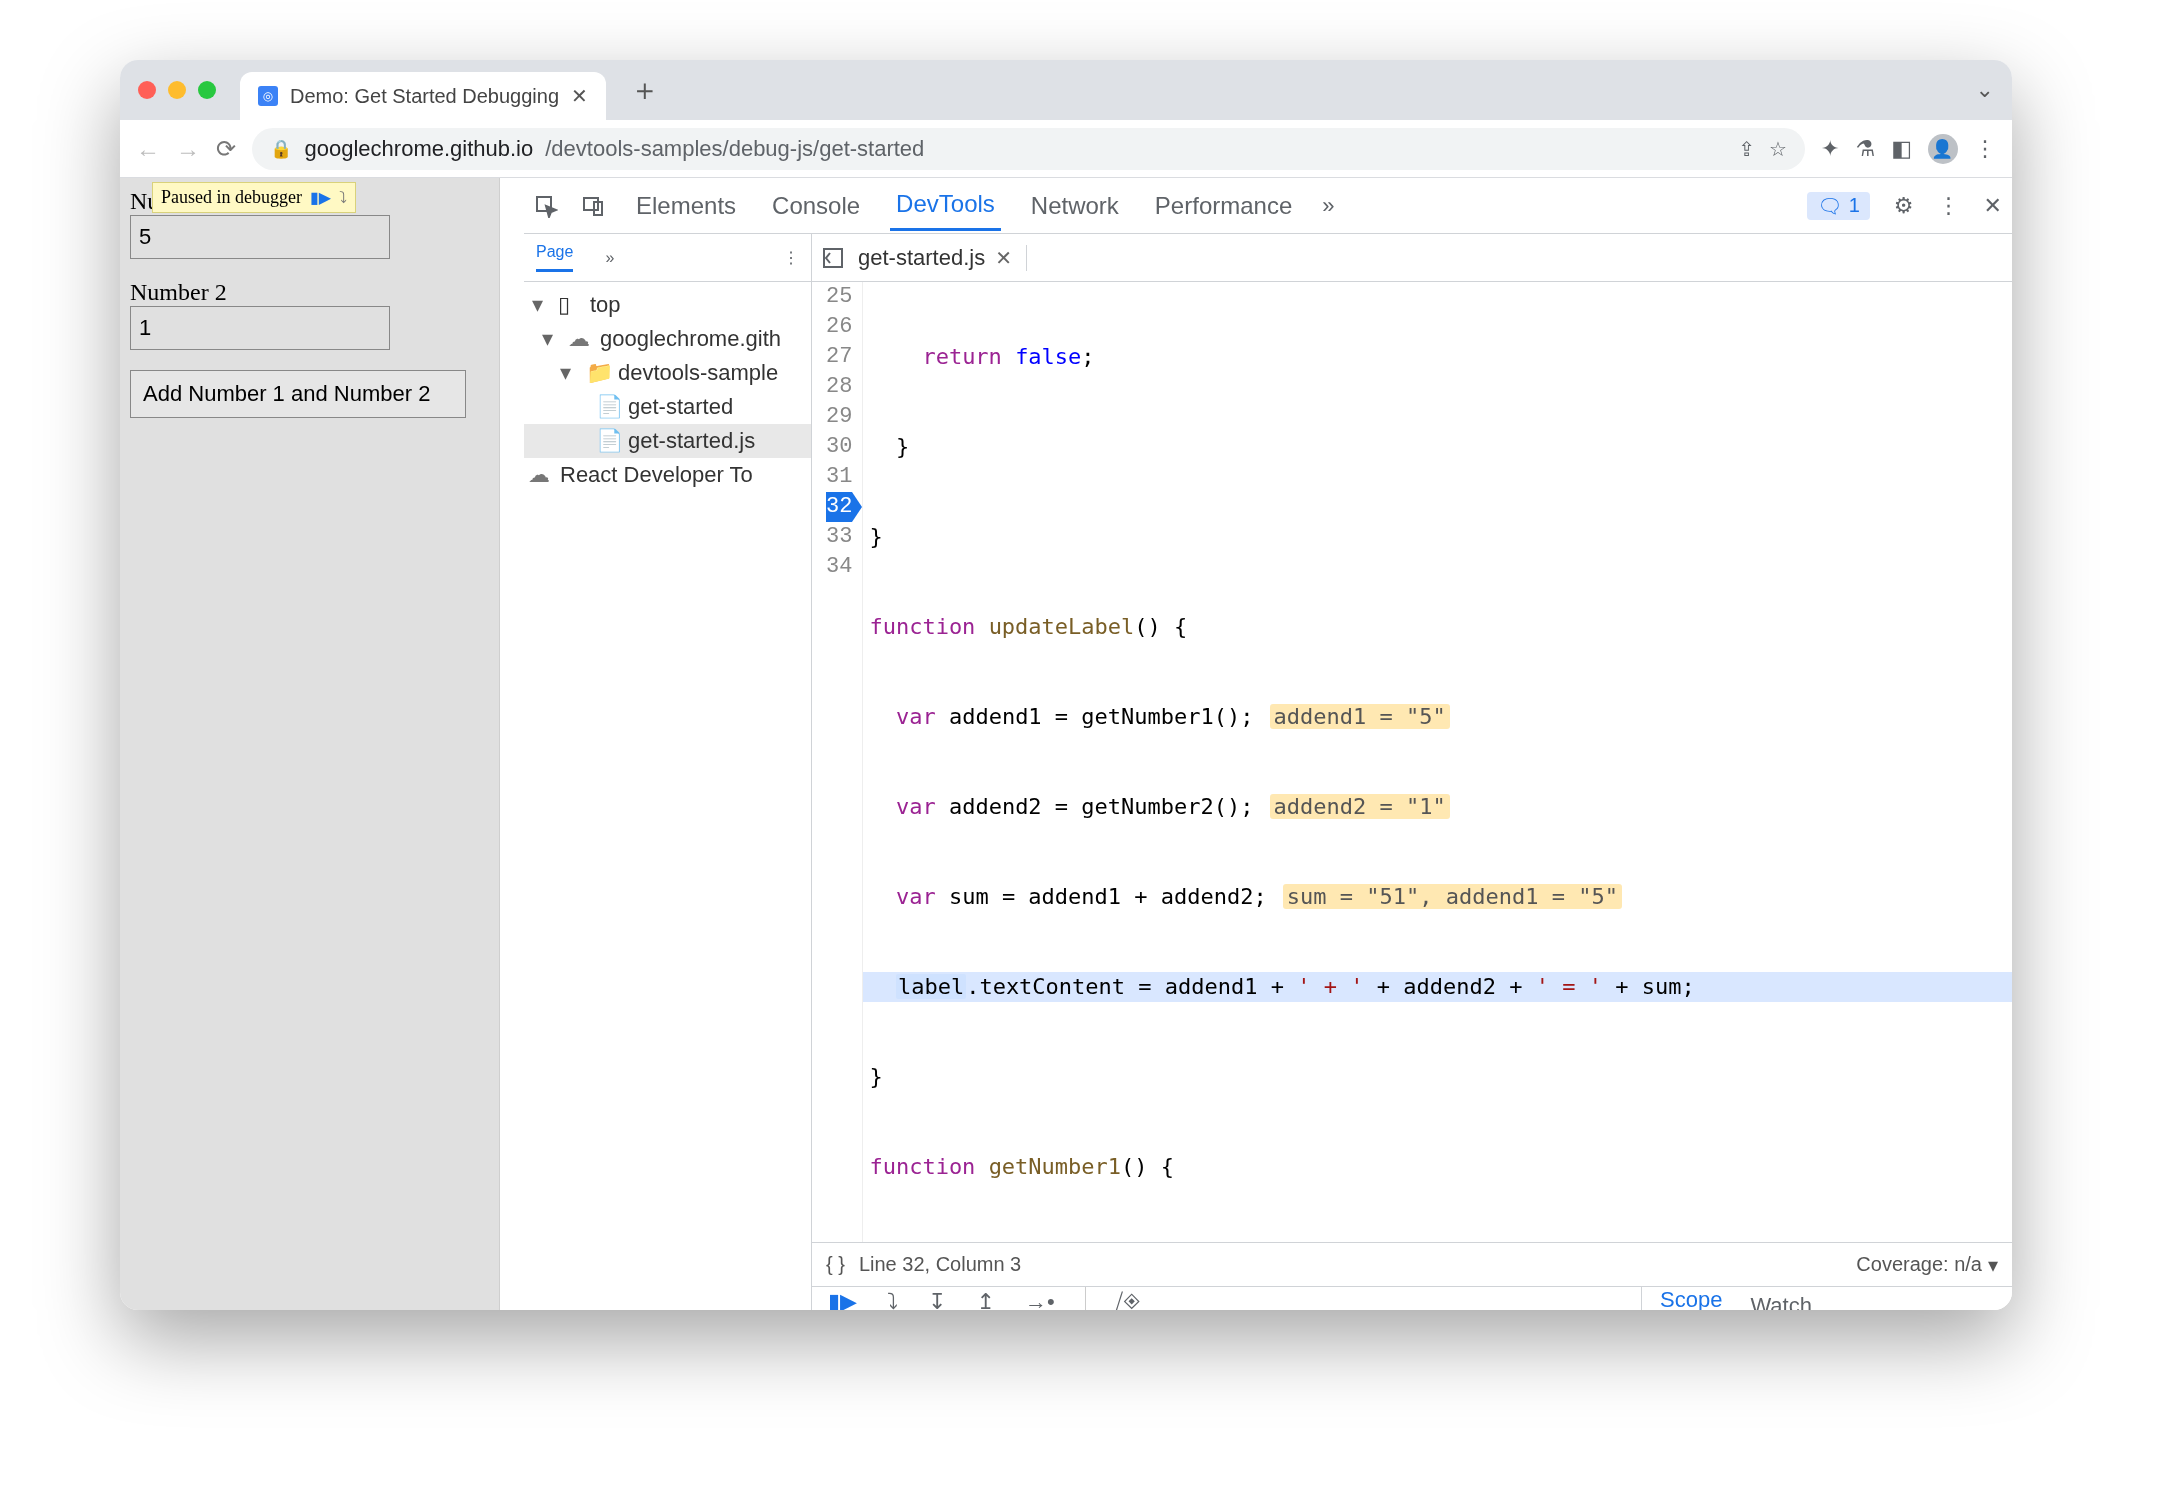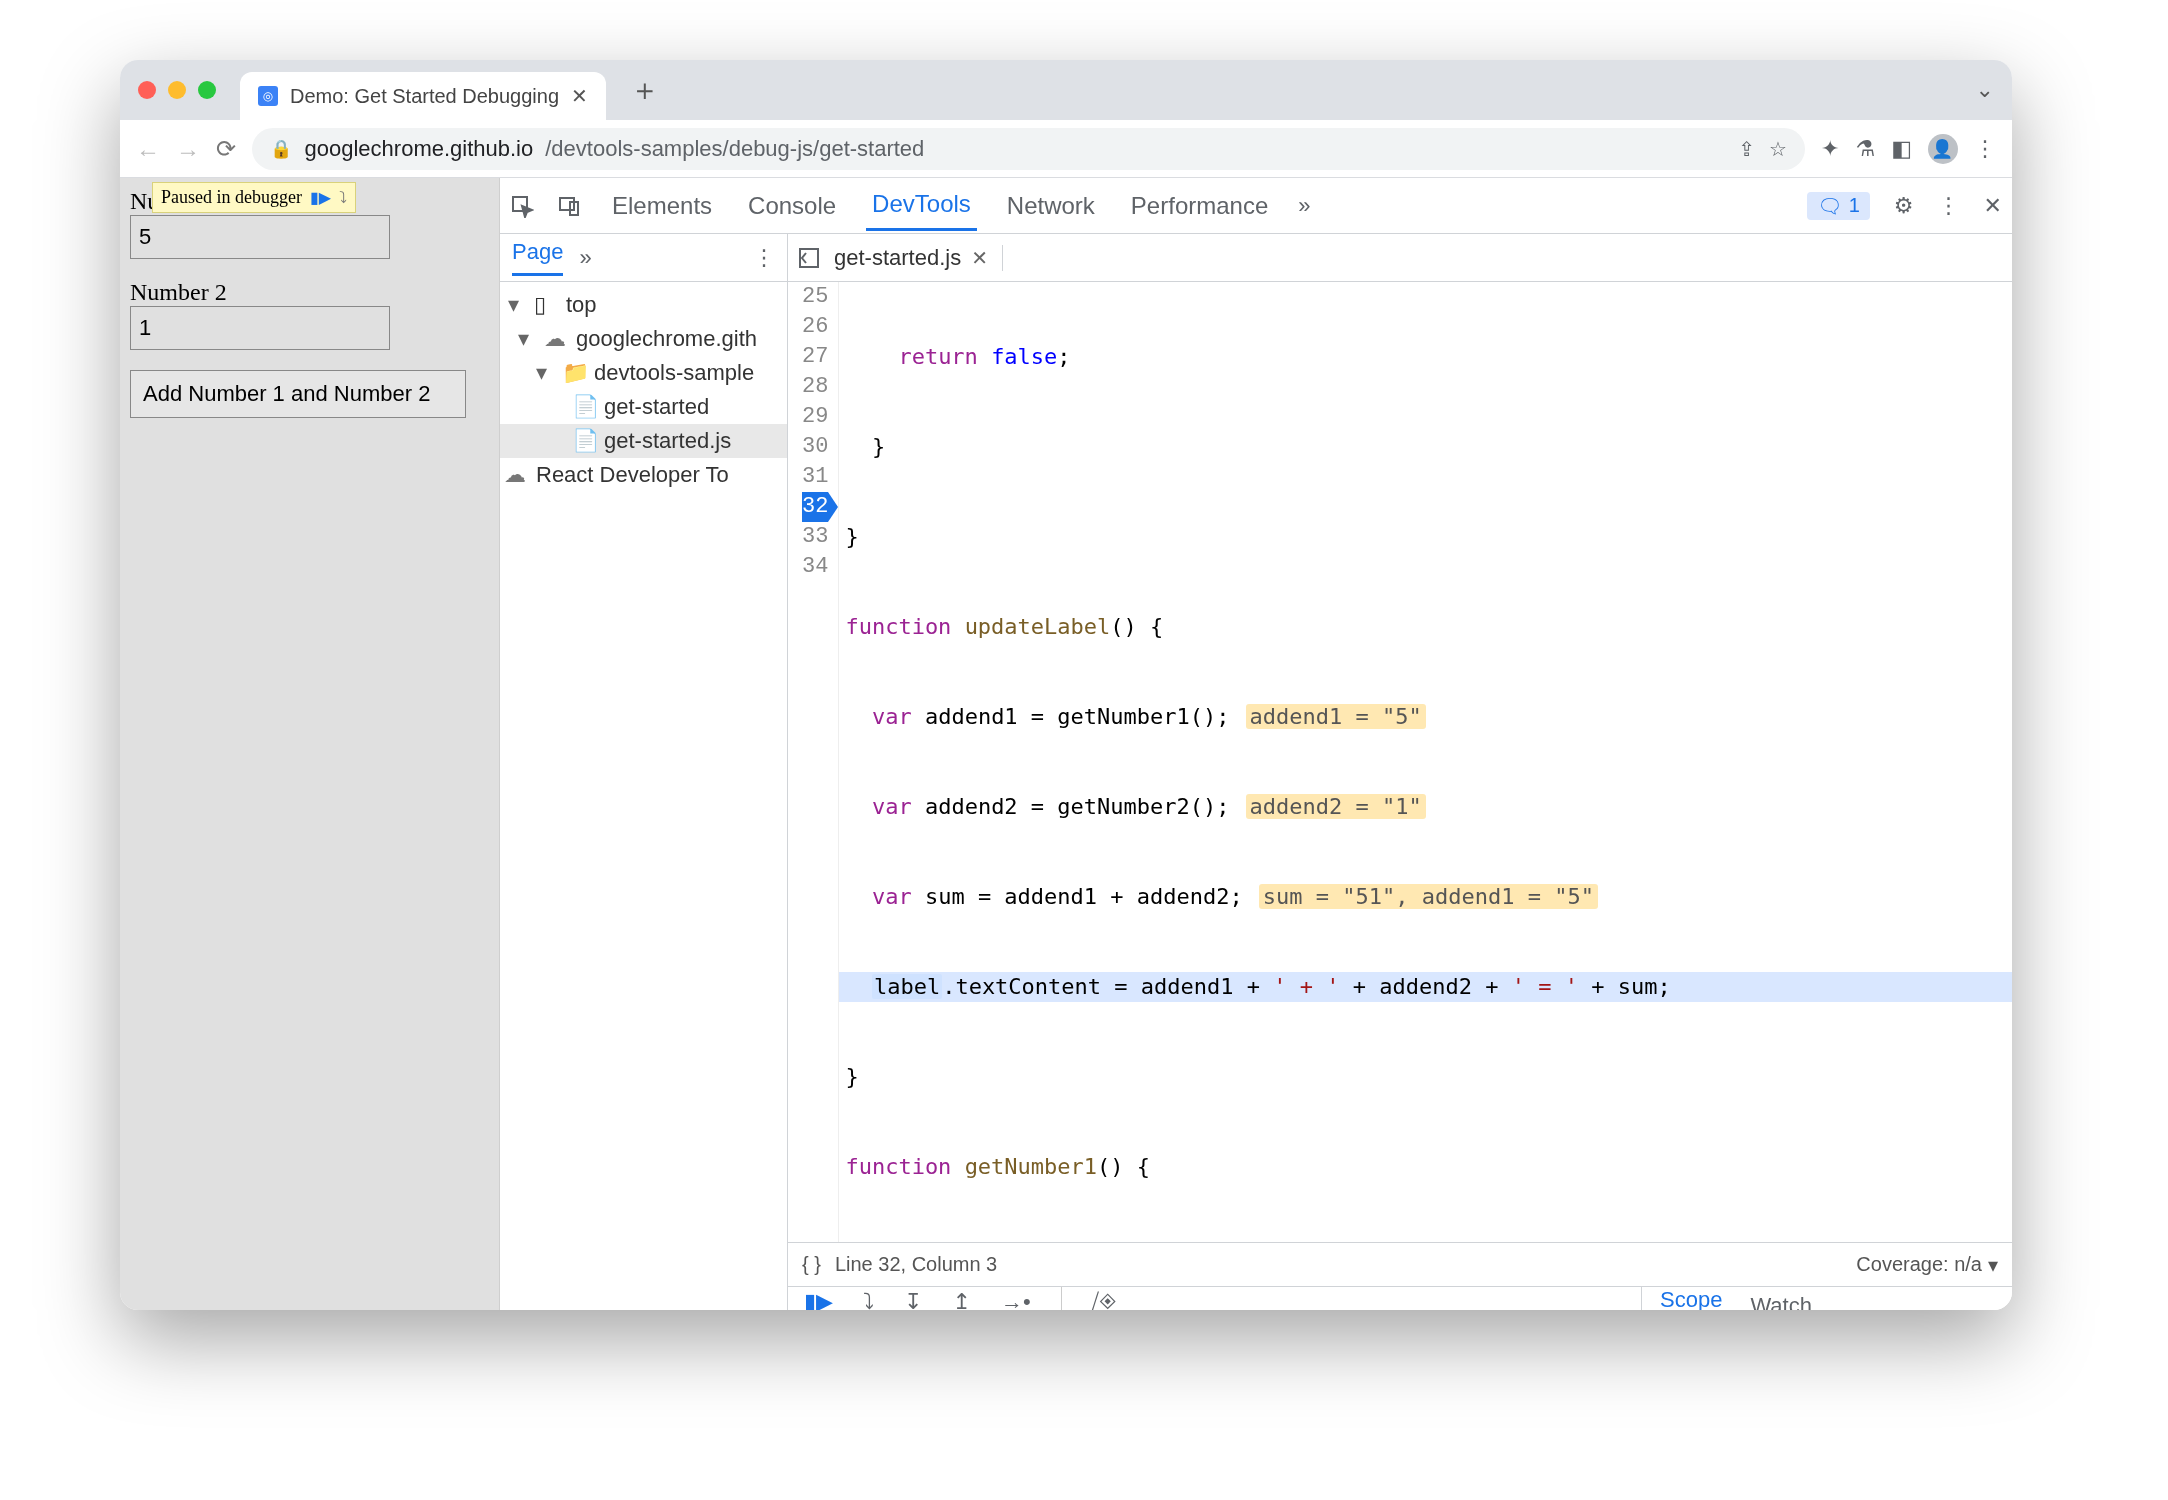--- a/index.html
+++ b/index.html
@@ -32,31 +32,31 @@
 .content { display:flex; height:calc(100% - 118px); }
 .page { width:380px; background:#e0e0e0; border-right:1px solid #cfcfcf; position:relative; padding:10px 10px; font-family: "Times New Roman", serif;}
 .overlay-badge { position:absolute; left:32px; top:4px; background:#fff9c4; border:1px solid #d9d27b; padding:4px 8px; font-size:18px; display:flex; align-items:center; gap:8px; z-index:5;}
 .overlay-badge .ic { color:#1a73e8; font-size:16px; }
 .overlay-badge .ic2 { color:#777; }
 .page h1 { font-size:34px; font-weight:bold; margin:6px 0 20px 0; line-height:1.2; }
 .page label { font-size:24px; display:block; }
 .page input[type=text] { width:260px; height:44px; border:1px solid #888; font-size:22px; padding:0 8px; margin-bottom:20px; background:#e0e0e0;}
 .page button { border:1px solid #888; background:#e6e6e6; font-size:22px; padding:10px 12px; text-align:left; width:336px;}
 
-.devtools { flex:1; display:flex; flex-direction:column; background:#fff; }
+.devtools { flex:1; display:flex; flex-direction:column; background:#fff;margin-left:24px; }
 .dt-header { height:56px; border-bottom:1px solid #d0d3d7; display:flex; align-items:center; padding:0 10px; gap:24px; font-size:24px; color:#5f6368;}
 .dt-header .tab-dt { padding:10px 6px; cursor:default; color:#5f6368; }
 .dt-header .tab-dt.active { color:#1a73e8; border-bottom:3px solid #1a73e8; }
 .dt-header .spacer{flex:1;}
 .dt-header .badge1 { background:#dbe7fd; color:#1a73e8; border-radius:4px; padding:2px 10px; font-size:20px; display:flex; align-items:center; gap:6px;}
 .dt-header .ic{font-size:22px; color:#5f6368;}
 
 .sources-body { flex:1; display:flex; min-height:0;}
 .nav-col { width:288px; border-right:1px solid #d0d3d7; display:flex; flex-direction:column; }
-.nav-tabs { height:48px; display:flex; align-items:center; border-bottom:1px solid #d0d3d7; padding:0 12px; gap:16px; color:#5f6368; font-size:22px;}
+.nav-tabs { height:48px; display:flex; align-items:center; border-bottom:1px solid #d0d3d7; padding:0 12px; gap:32px; color:#5f6368; font-size:16px;}
 .nav-tabs .active{ color:#1a73e8; border-bottom:3px solid #1a73e8; padding-bottom:8px;}
 .nav-tabs .more{margin-left:auto;}
 .tree { font-size:22px; color:#333; padding:6px 0; overflow:hidden; white-space:nowrap;}
 .tree .row { display:flex; align-items:center; gap:10px; padding:4px 8px; }
 .tree .row.sel { background:#e8e8e8;}
 .row .exp{ width:16px; color:#666; }
 .row .ic-f { width:22px; }
 .ic-cloud{color:#777;}
 .ic-folder{color:#4285f4;}
 .ic-file{color:#909399;}

